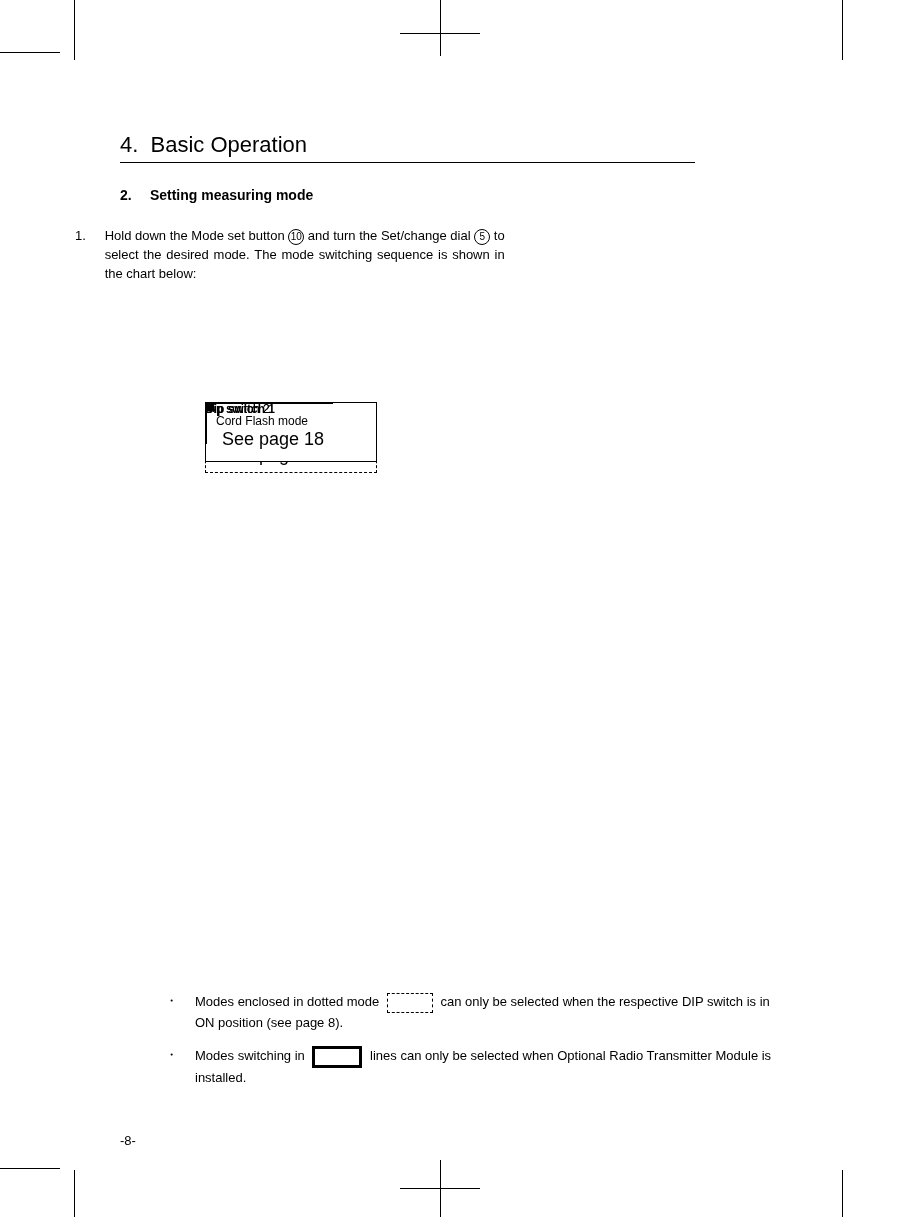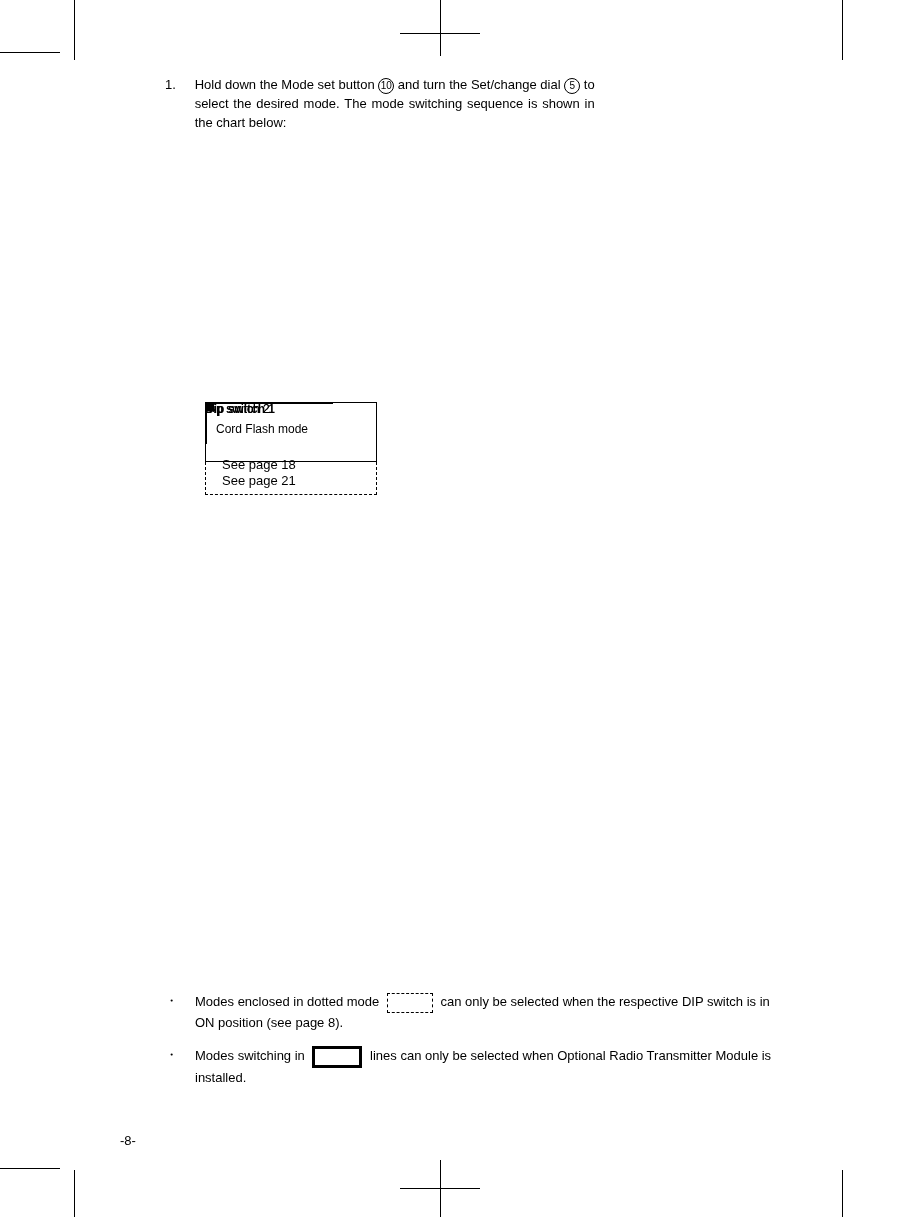--- a/index.html
+++ b/index.html
@@ -51,21 +51,20 @@
     font-size: 14px;
     font-weight: bold;
     margin-top: 24px;
     margin-left: 45px;
   }
   .subtitle .ix { display: inline-block; width: 26px;}
 
   .step {
     font-size: 13px;
     margin-top: 24px;
-    margin-left: 90px;
     width: 430px;
     line-height: 1.45;
     text-align: justify;
   }
   .step .n { display: inline-block; width: 26px; vertical-align: top;}
   .step .txt { display: inline-block; width: 400px; vertical-align: top;}
 
   .circnum {
     display: inline-block;
     border: 1px solid #000;
@@ -94,28 +93,28 @@
     top: 350px;
     left: 130px;
     width: 590px;
     height: 560px;
   }
   .box {
     position: absolute;
     border: 1.5px solid #000;
     background: #fff;
     font-size: 12px;
-    padding: 18px 10px 6px 10px;
+    padding: 10px 10px 6px 10px;
     box-sizing: border-box;
     width: 172px;
   }
   .box.thick { border-width: 3px; }
   .box.dashed { border-style: dashed; }
   .box .title { line-height: 1.35; }
-  .box .ref { font-size: 13px; margin-top: 20px; padding-left: 6px; }
+  .box .ref { font-size: 18px; margin-top: 0; padding-left: 6px; }
 
   .conn {
     position: absolute;
     background: #000;
   }
   .conn-v { width: 2px; }
   .conn-h { height: 2px; }
   .arrow {
     position: absolute;
     width: 0; height: 0;
@@ -171,21 +170,29 @@
 <div class="crop crop-h crop-bl-h"></div>
 <div class="crop crop-v crop-bl-v"></div>
 <div class="crop crop-v crop-br-v"></div>
 <div class="crop crop-h crop-tc-h"></div>
 <div class="crop crop-v crop-tc-v"></div>
 <div class="crop crop-h crop-bc-h"></div>
 <div class="crop crop-v crop-bc-v"></div>
 
 <div class="page">
 
-
+  <div class="section-title">
+    <span class="num">4.</span>
+    <span>Basic Operation</span>
+  </div>
+
+  <div class="subtitle">
+    <span class="ix">2.</span>
+    <span>Setting measuring mode</span>
+  </div>
 
   <div class="step">
     <span class="n">1.</span>
     <span class="txt">
       <span>Hold down the Mode set button </span><span class="circnum">10</span><span> and turn the Set/change dial </span><span class="circnum">5</span><span> to select the desired mode. The mode switching sequence is shown in the chart below:</span>
     </span>
   </div>
 
 
   <div class="chart">

